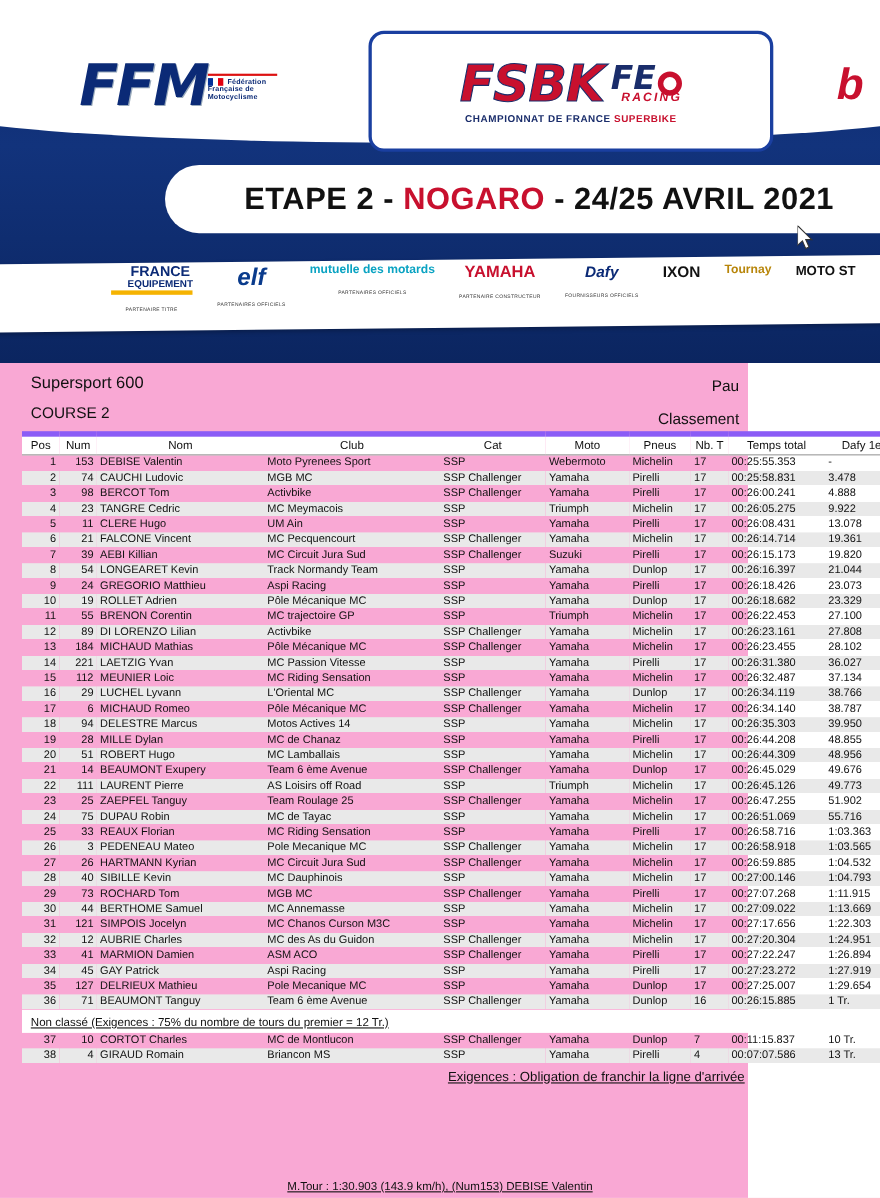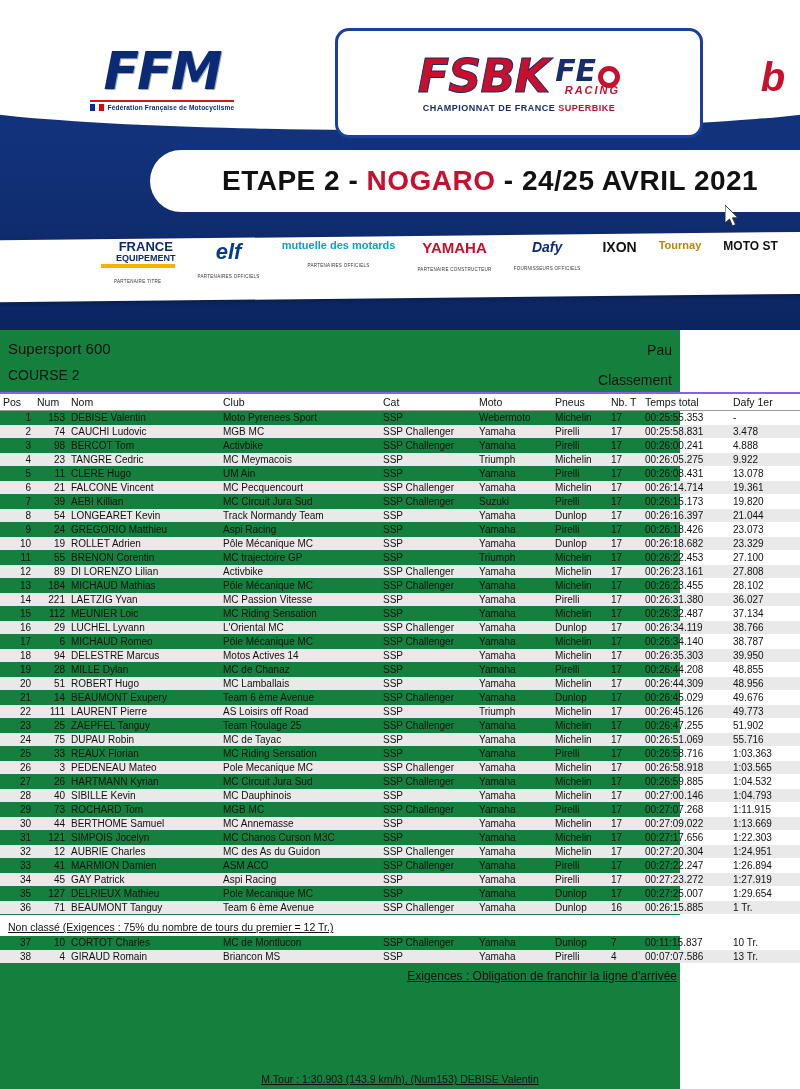--- a/index.html
+++ b/index.html
@@ -31,21 +31,21 @@
     background:#ffffff;
     border-radius: 0 0 50% 50% / 0 0 30px 30px;
   }
   .logo-row {
     position:absolute; top:22px; left:0; width:800px; height:110px;
   }
   
   .ffm {
     position:absolute; left:72px; top:16px; width:180px; height:80px;
     background:#ffffff; border-radius:3px;
-    display:flex; flex-direction:column; align-items:center; justify-content:center;
+    display:flex; flex-direction:row; align-items:center; justify-content:center;
   }
   .ffm-text {
     font-family:"DejaVu Sans", sans-serif;
     font-weight:bold; font-style:italic;
     font-size:52px; letter-spacing:-2px;
     color:#0b2a76;
     line-height:1;
     text-shadow: 1px 1px 0 #9ab;
   }
   .ffm-sub {
@@ -132,33 +132,33 @@
   .sp-ixon { color:#111; font-size:14px; }
   .sp-tournay { color:#b8860b; font-size:11px; }
   .sp-moto { color:#111; font-size:12px; }
   .cursor {
     position:absolute; left:723px; top:205px; width:0;height:0;
     border-left:2px solid transparent;
   }
   .cursor svg { position:absolute; left:0; top:0; }
 
   
-  .sheet { position:absolute; left:0; top:330px; width:680px; height:759px; background:#15803d; }
+  .sheet { position:absolute; left:0; top:330px; width:680px; height:759px; background:#f9a8d4;padding-left:20px; }
   .sheet-head {
     position:relative; height:62px; padding:10px 8px 0 8px;
   }
   .cls-title { font-size:15px; font-weight:normal; color:#111; }
   .cls-race  { font-size:14px; color:#111; margin-top:10px; }
   .cls-right-top { position:absolute; right:8px; top:12px; font-size:14px; }
   .cls-right-bot { position:absolute; right:8px; top:42px; font-size:14px; }
 
   table.results { width:800px; border-collapse:collapse; table-layout:fixed; }
   table.results th {
-    font-size:10.5px; font-weight:normal; text-align:left; padding:2px 3px;
-    border-top:2px solid #8b5cf6; border-bottom:1px solid #9a9a9a; background:#fff;
+    font-size:10.5px; font-weight:normal; text-align:center; padding:2px 3px;
+    border-top:5px solid #8b5cf6; border-bottom:1px solid #9a9a9a; background:#fff;
   }
   table.results td {
     font-size:10px; padding:1px 3px; white-space:nowrap; overflow:hidden;
     border-bottom:1px solid transparent;
   }
   tr.alt td { background:#e9e9e9; }
   .c-pos  { width:34px;  text-align:right; padding-right:8px; }
   .c-num  { width:34px;  text-align:right; padding-right:8px;}
   .c-nom  { width:152px; }
   .c-club { width:160px; }

